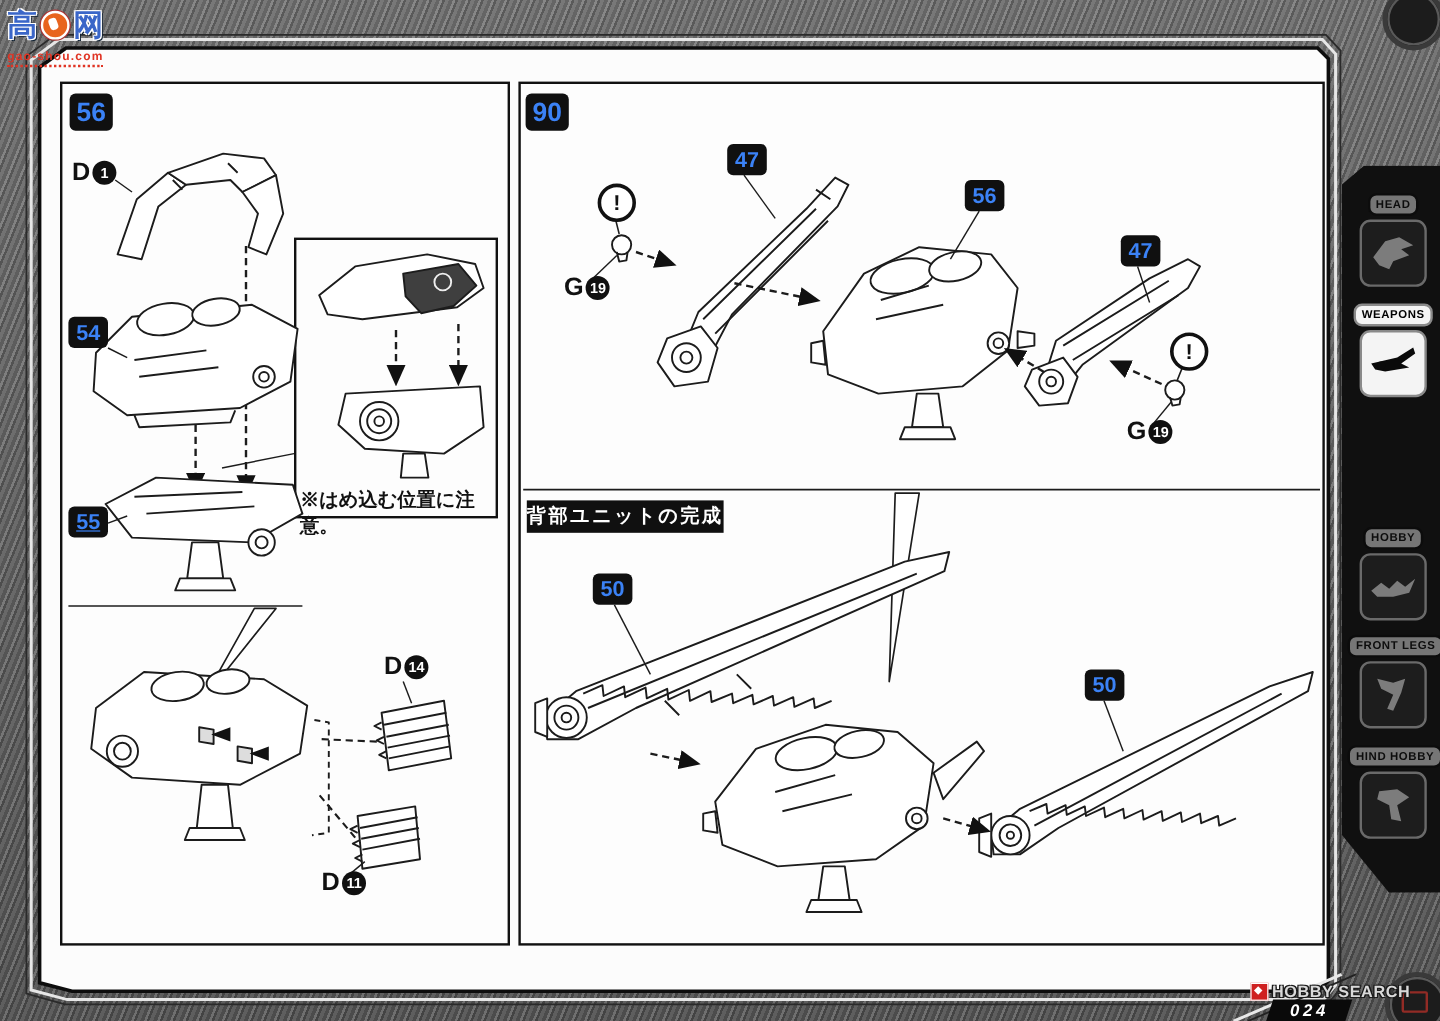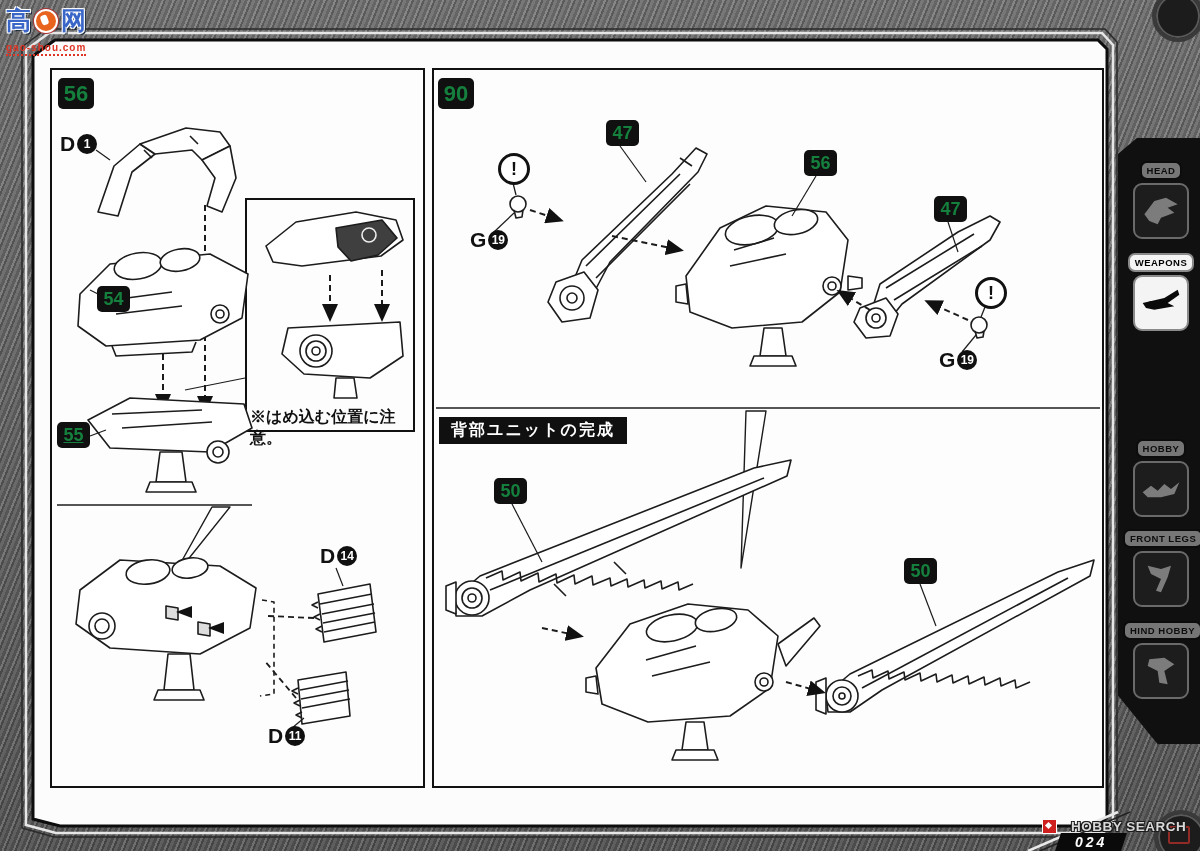--- a/index.html
+++ b/index.html
@@ -7,37 +7,37 @@
     font-family:"Liberation Sans",sans-serif;
     background-color:#5f5f5f;
     background-image:
       repeating-linear-gradient(112deg, rgba(255,255,255,.16) 0 2px, rgba(0,0,0,.20) 2px 4px, rgba(255,255,255,.06) 4px 7px, rgba(0,0,0,.10) 7px 10px),
       linear-gradient(180deg,#707070,#545454);}
   .frame-svg{position:absolute;left:0;top:0;z-index:1;}
   .panel{position:absolute;background:#fdfdfd;border:2px solid #111;z-index:3;}
   .panel-left{left:50px;top:68px;width:371px;height:716px;}
   .panel-right{left:432px;top:68px;width:668px;height:716px;}
   .art{position:absolute;left:0;top:0;z-index:2;}
-  .badge{position:absolute;background:#101010;color:#15803d;font-weight:bold;
+  .badge{position:absolute;background:#101010;color:#3b82f6;font-weight:bold;
     border-radius:5px;display:flex;align-items:center;justify-content:center;z-index:4;}
   .badge.step{width:36px;height:31px;font-size:22px;}
   .badge.part{width:33px;height:26px;font-size:18px;}
   .runner{position:absolute;display:flex;align-items:center;gap:2px;font-weight:bold;z-index:4;}
   .runner .letter{font-size:21px;color:#111;}
   .runner .num{width:20px;height:20px;border-radius:50%;background:#101010;color:#fff;
     font-size:12px;display:flex;align-items:center;justify-content:center;}
   .warn{position:absolute;width:26px;height:26px;border:3px solid #111;border-radius:50%;
     background:#fff;display:flex;align-items:center;justify-content:center;
     font-weight:bold;font-size:18px;color:#111;z-index:4;}
   .inset-box{position:absolute;left:193px;top:128px;width:166px;height:230px;
     border:2px solid #111;background:transparent;z-index:2;}
   .note{position:absolute;left:198px;top:337px;width:158px;font-size:16px;
     font-weight:bold;color:#111;z-index:4;letter-spacing:0px;}
   .caption{position:absolute;left:5px;top:347px;background:#101010;color:#fff;
-    font-weight:bold;font-size:16px;letter-spacing:2px;padding:3px 12px;z-index:4;}
+    font-weight:bold;font-size:16px;letter-spacing:2px;padding:3px 0;z-index:4;}
   
   .sidebar{position:absolute;left:1118px;top:138px;width:86px;height:606px;background:#101010;
     clip-path:polygon(0 16px,22% 0,100% 0,100% 100%,46% 100%,0 92%);z-index:4;}
   .side-item{position:absolute;left:5px;width:76px;text-align:center;}
   .side-pill{display:inline-block;padding:2px 5px;border:2px solid #0c0c0c;border-radius:7px;
     background:#767676;color:#0d0d0d;font-size:9.5px;font-weight:bold;letter-spacing:.5px;white-space:nowrap;}
   .side-tile{margin:3px auto 0;width:52px;height:52px;border:2px solid #6a6a6a;border-radius:9px;
     background:#1d1d1d;color:#7c7c7c;display:flex;align-items:center;justify-content:center;}
   .side-item.active .side-pill{background:#f4f4f4;color:#000;border-color:#8a8a8a;}
   .side-item.active .side-tile{background:#f4f4f4;color:#0a0a0a;border-color:#8a8a8a;}
@@ -45,21 +45,21 @@
   .gaoshou{position:absolute;left:6px;top:4px;z-index:6;}
   .gaoshou .row{display:flex;align-items:center;gap:3px;}
   .gs-char{font-size:25px;font-weight:bold;color:#3a66c8;
     text-shadow:-1px -1px 0 #fff,1px -1px 0 #fff,-1px 1px 0 #fff,1px 1px 0 #fff,2px 2px 0 #123;}
   .thumb{width:20px;height:20px;border-radius:50%;background:#e8641e;border:2px solid #fff;
     box-shadow:0 0 0 1px #a33;position:relative;}
   .thumb::after{content:"";position:absolute;left:5px;top:4px;width:7px;height:10px;
     background:#fff;border-radius:3px;transform:rotate(-20deg);}
   .gs-url{margin-top:-2px;font-size:10px;font-weight:bold;color:#e03424;letter-spacing:1px;
     border-bottom:2px dotted #e03424;display:inline-block;padding-bottom:1px;}
-  .brand{position:absolute;left:1042px;top:819px;display:flex;align-items:center;gap:14px;z-index:7;}
+  .brand{position:absolute;left:1042px;top:819px;display:flex;align-items:center;gap:3px;z-index:7;}
   .brand-icon{width:13px;height:13px;background:#cf2020;border:1px solid #fff;position:relative;}
   .brand-icon::after{content:"";position:absolute;left:3px;top:3px;width:5px;height:5px;
     background:#fff;transform:rotate(45deg);}
   .brand-text{font-size:13.5px;font-weight:bold;letter-spacing:.5px;color:#d9d9d9;
     text-shadow:-1px -1px 0 #1b1b1b,1px -1px 0 #1b1b1b,-1px 1px 0 #1b1b1b,1px 1px 0 #1b1b1b;}
   .page-badge{position:absolute;left:1058px;top:833px;width:66px;height:18px;background:#0a0a0a;
     transform:skewX(-18deg);z-index:7;display:flex;align-items:center;justify-content:center;}
   .page-badge span{transform:skewX(18deg);color:#fff;font-weight:bold;font-style:italic;
     font-size:14px;letter-spacing:3px;}
   .emblem{position:absolute;border-radius:50%;background:#1c1c1c;border:4px solid #3a3a3a;
@@ -172,21 +172,21 @@
         <line x1="240" y1="658" x2="252" y2="648" fill="none" stroke-width="1.2"></line>
         <line x1="244" y1="628" x2="212" y2="590" fill="none" stroke-width="1.8" stroke-dasharray="6 4"></line>
       </g>
     </svg>
 
     <div class="badge step" style="left:6px;top:8px;">56</div>
     <div class="runner" style="left:8px;top:62px;">
       <span class="letter">D</span>
       <span class="num">1</span>
     </div>
-    <div class="badge part" style="left:5px;top:216px;margin-left:40px;">54</div>
+    <div class="badge part" style="left:5px;top:194px;">54</div>
     <div class="badge part" style="left:5px;top:352px;text-decoration:underline;">55</div>
     <div class="runner" style="left:268px;top:474px;">
       <span class="letter">D</span>
       <span class="num">14</span>
     </div>
     <div class="runner" style="left:216px;top:654px;">
       <span class="letter">D</span>
       <span class="num">11</span>
     </div>
     <div class="note">※はめ込む位置に注意。</div>

